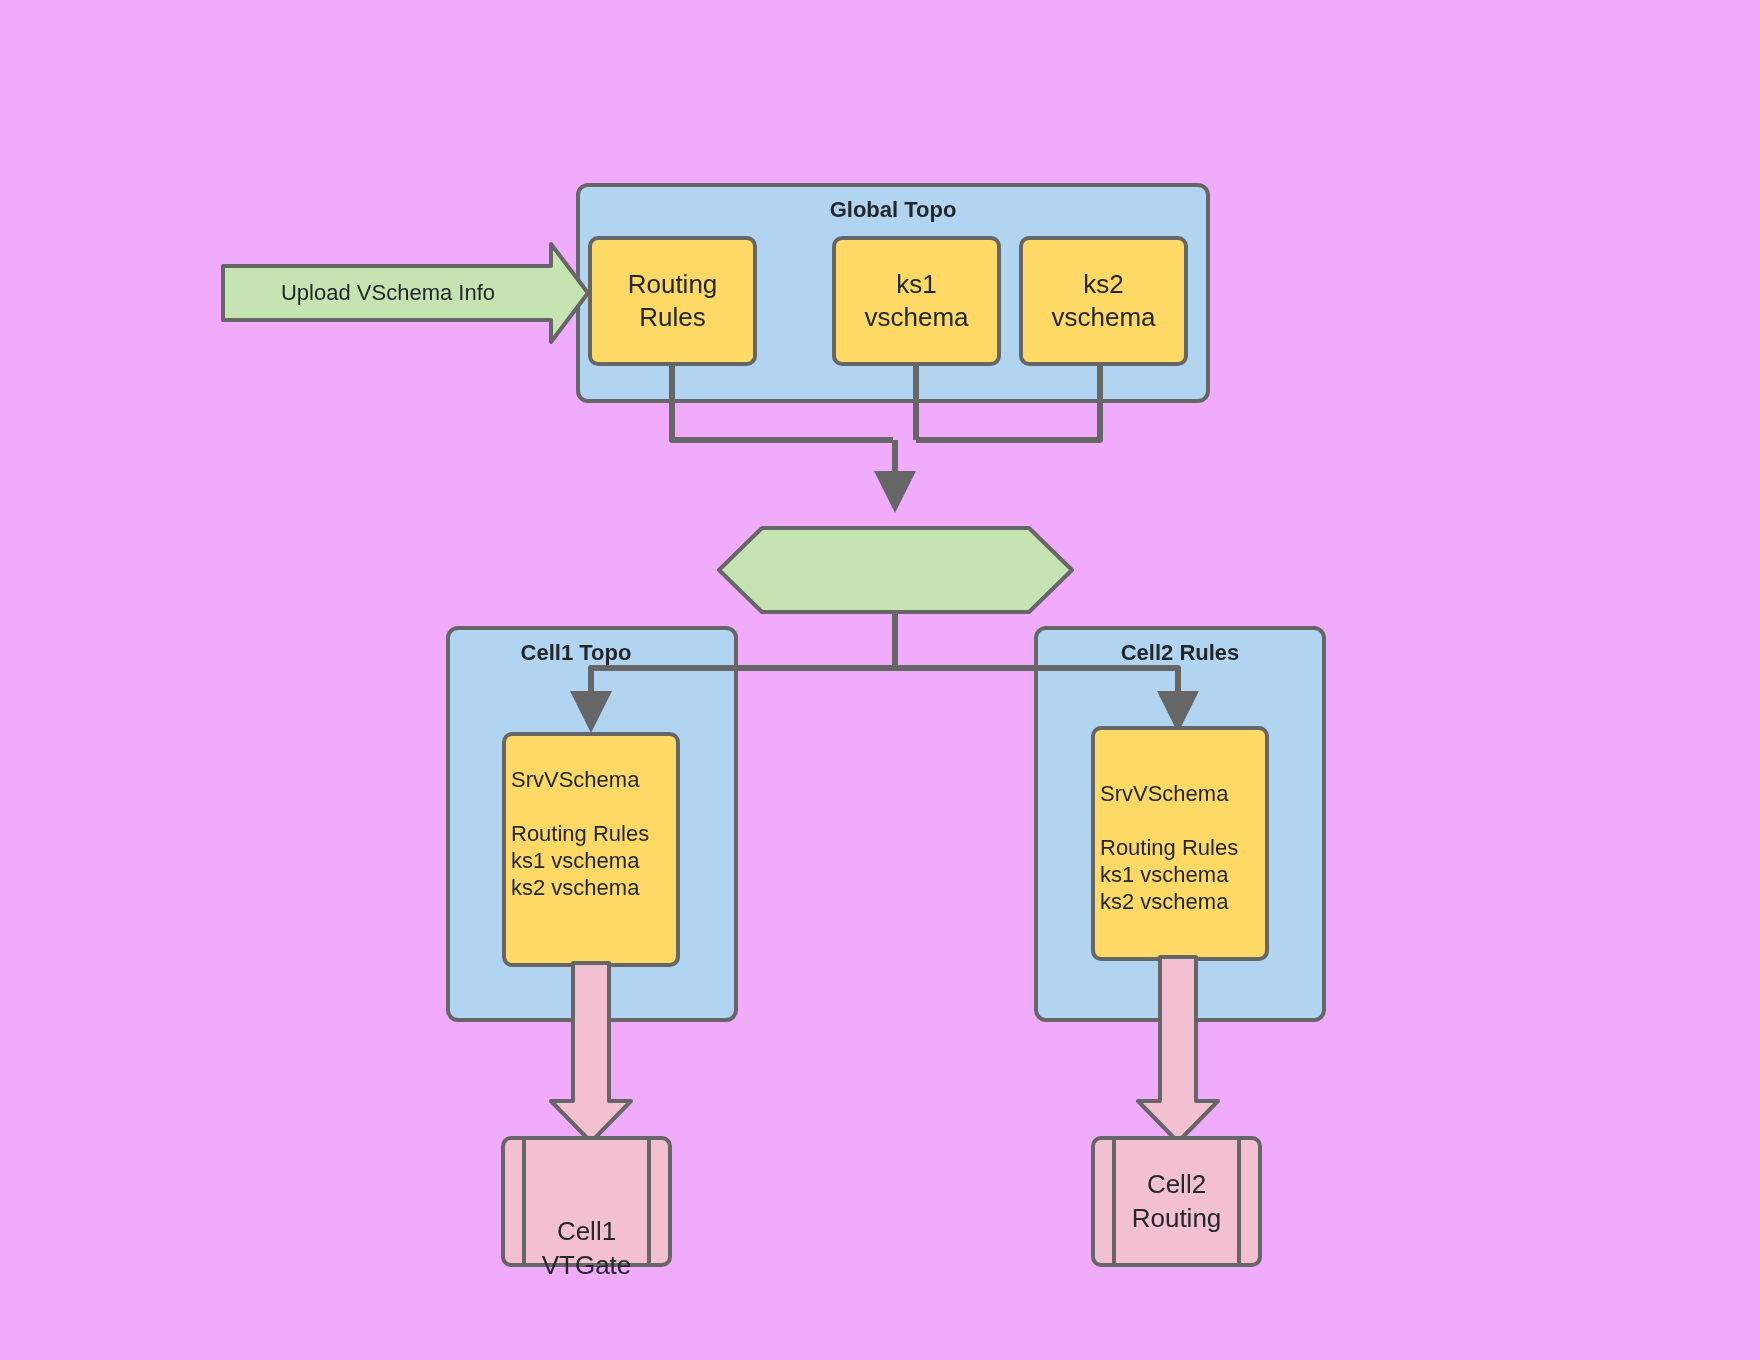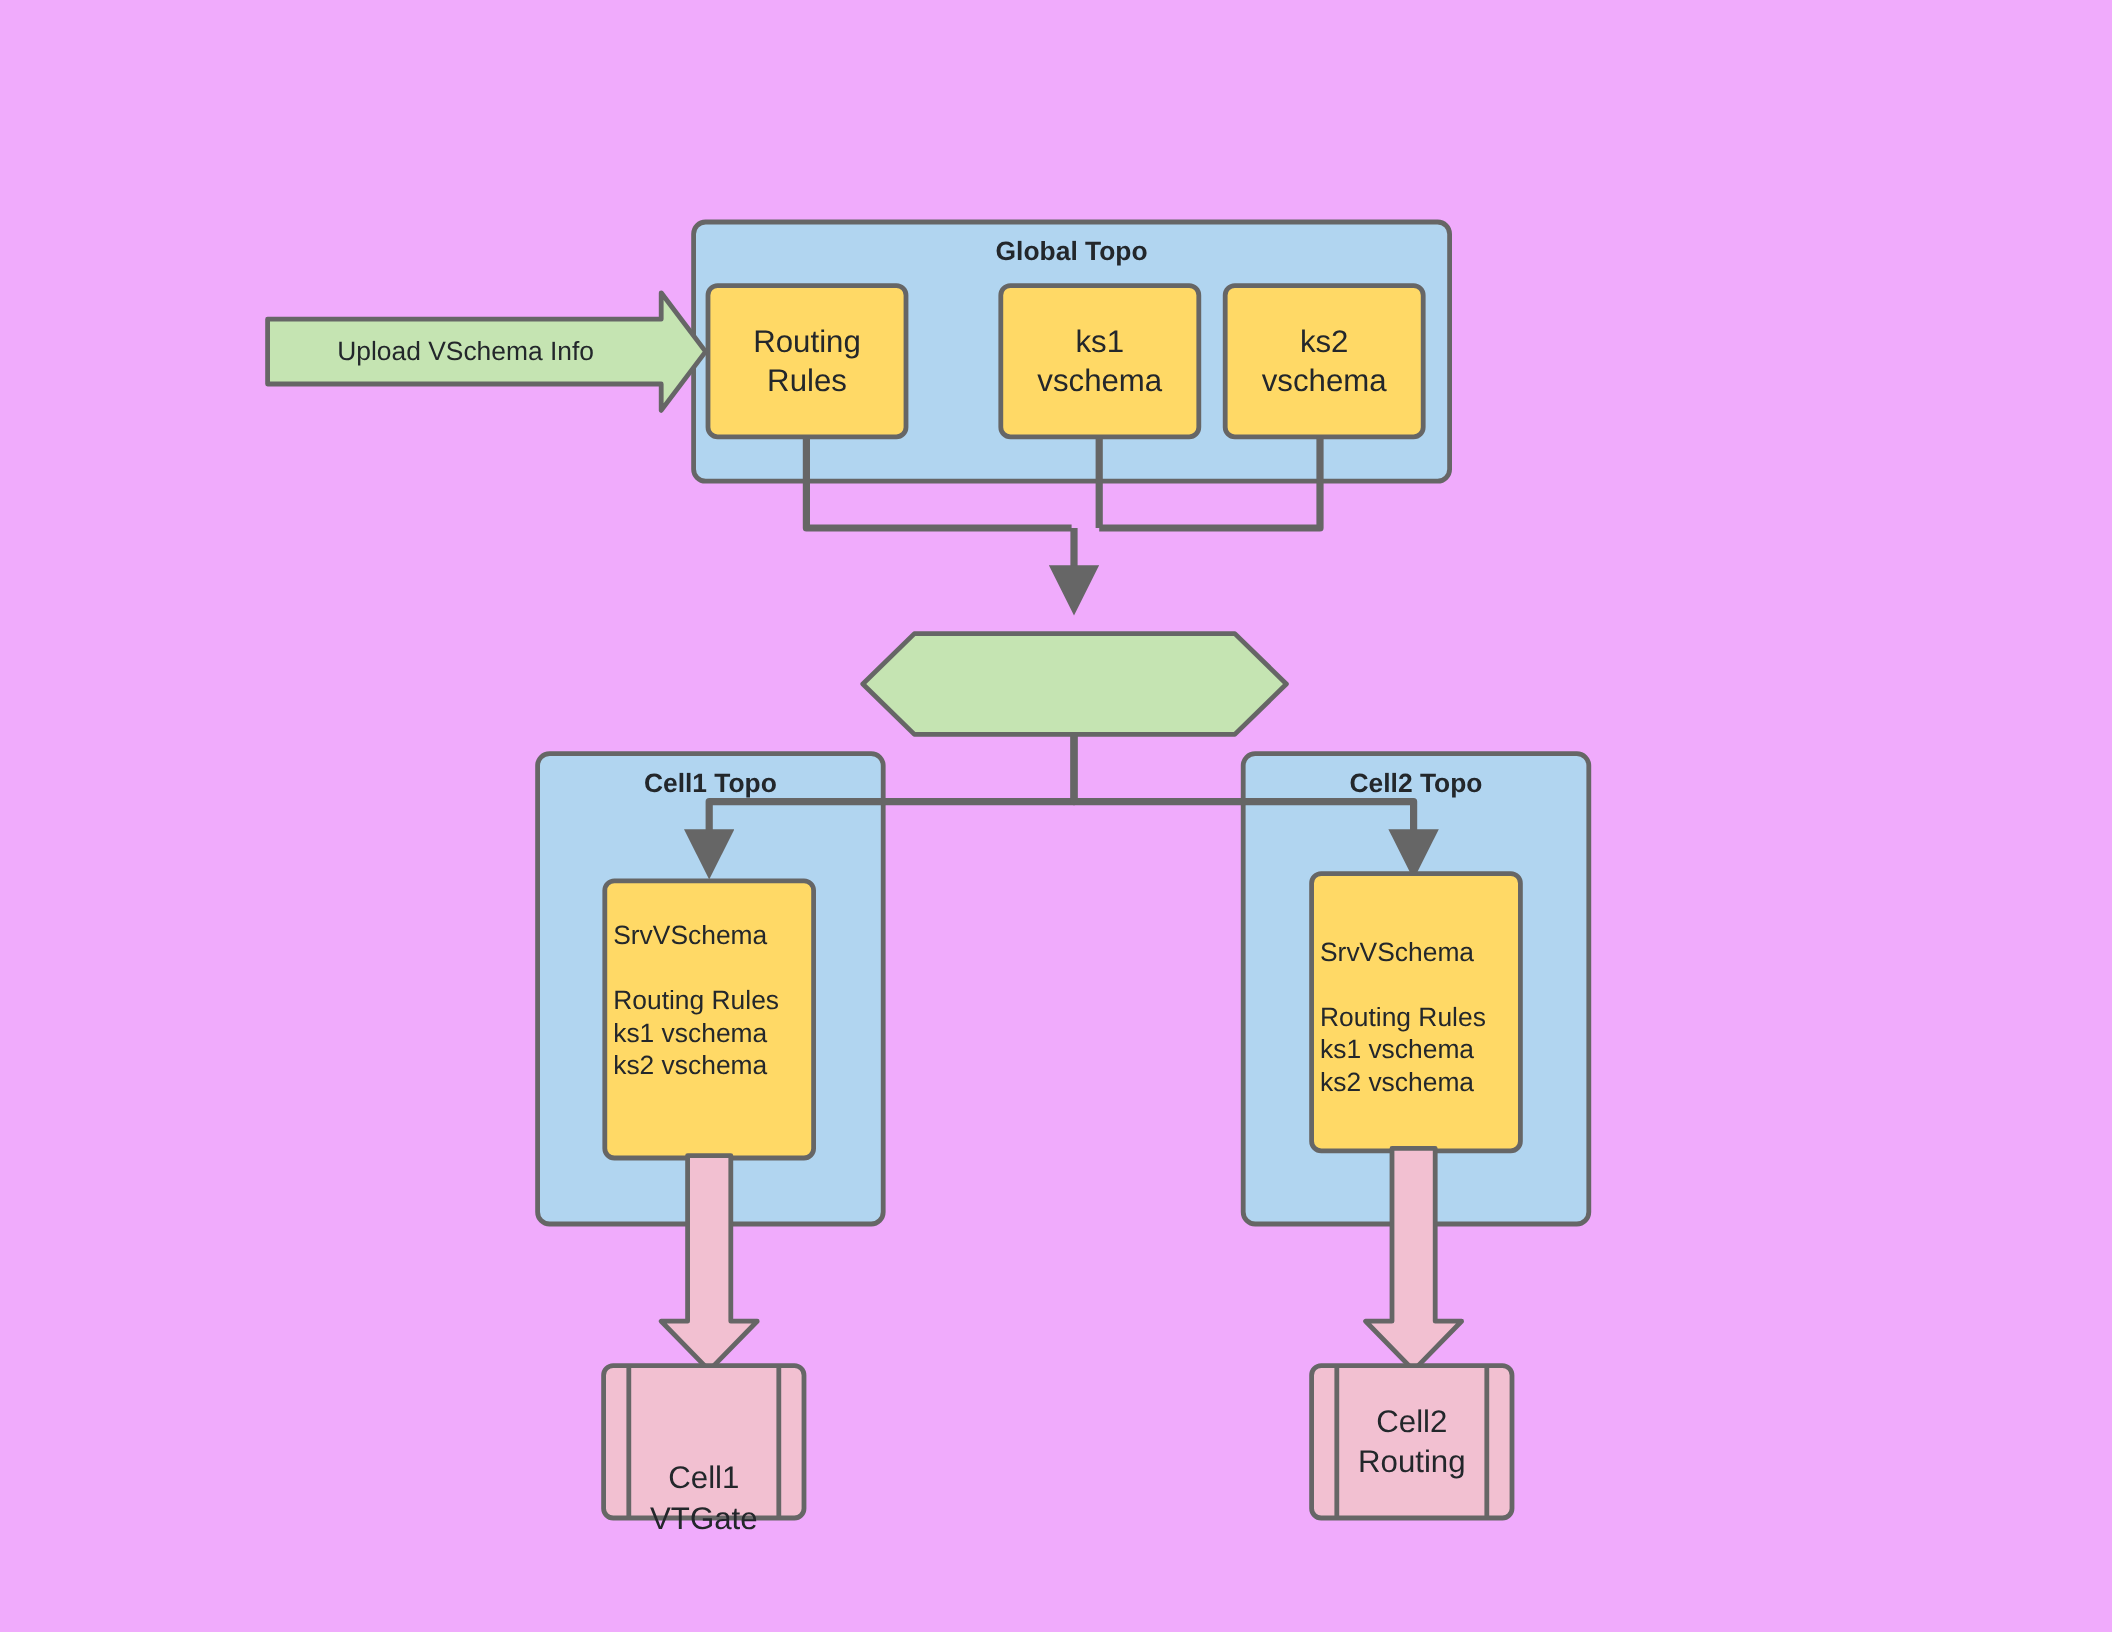--- a/index.html
+++ b/index.html
@@ -119,23 +119,23 @@
 
   <div class="node-label box-text" style="left:834px; top:238px; width:165px; height:126px;">ks1
 vschema</div>
 
   <div class="node-label box-text" style="left:1021px; top:238px; width:165px; height:126px;">ks2
 vschema</div>
 
   <div class="node-label arrow-text" style="left:223px; top:266px; width:330px; height:54px;">Upload VSchema Info</div>
 
 
-  <div class="node-label container-title" style="left:448px; top:635px; width:288px; height:36px;">Cell1 Topo</div>
+  <div class="node-label container-title" style="left:432px; top:635px; width:288px; height:36px;">Cell1 Topo</div>
 
-  <div class="node-label container-title" style="left:1036px; top:635px; width:288px; height:36px;">Cell2 Topo</div>
+  <div class="node-label container-title" style="left:1036px; top:635px; width:288px; height:36px;">Cell2 Rules</div>
 
   <div class="srv-text" style="left:511px; top:766px; width:170px;">SrvVSchema</div>
   <div class="srv-text" style="left:511px; top:820px; width:170px;">Routing Rules</div>
   <div class="srv-text" style="left:511px; top:847px; width:170px;">ks1 vschema</div>
   <div class="srv-text" style="left:511px; top:874px; width:170px;">ks2 vschema</div>
 
   <div class="srv-text" style="left:1100px; top:780px; width:170px;">SrvVSchema</div>
   <div class="srv-text" style="left:1100px; top:834px; width:170px;">Routing Rules</div>
   <div class="srv-text" style="left:1100px; top:861px; width:170px;">ks1 vschema</div>
   <div class="srv-text" style="left:1100px; top:888px; width:170px;">ks2 vschema</div>

